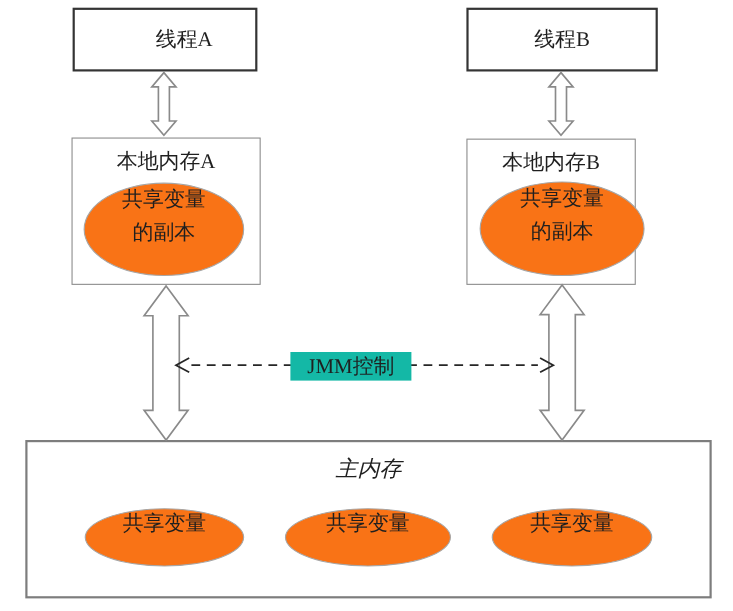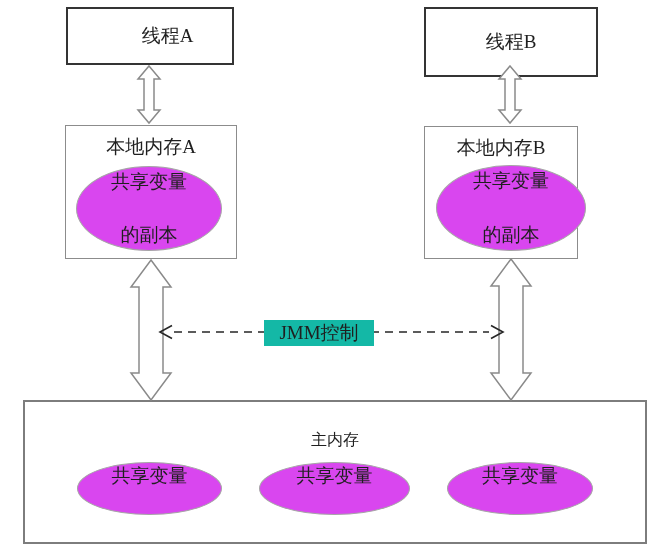--- a/index.html
+++ b/index.html
@@ -32,32 +32,33 @@
     margin-top: 8px;
     font-size: 19px;
   }
   .main-box {
     background: #ffffff;
     border: 2px solid var(--main-border, #7d7d7d);
     text-align: center;
   }
   .main-box .mem-label {
     display: block;
-    margin-top: 28px;
-    font-size: 16px;
+    margin-top: 11px;
+    font-size: 20px;
+    font-style: italic;
   }
   .ellipse {
     position: absolute;
-    background: #d946ef;
+    background: #f97316;
     border: 1px solid var(--ellipse-border, #a6a6a6);
     border-radius: 50%;
     display: flex;
     flex-direction: column;
     align-items: center;
-    justify-content: space-between;
+    justify-content: flex-start;
     font-size: 19px;
     line-height: 30px;
     text-align: center;
   }
   .ellipse.single { line-height: normal; }
   svg.layer { position: absolute; left: 0; top: 0; }
   .arrow-shape {
     fill: #ffffff;
     stroke: var(--arrow-outline, #8a8a8a);
     stroke-width: 1.5;
@@ -85,21 +86,21 @@
 </style>
 </head>
 <body>
 
 <div class="stage">
 
   <div class="abs thread-box" style="left:66px; top:7px; width:168px; height:58px;padding-left:35px;">
     <span>线程A</span>
   </div>
 
-  <div class="abs thread-box" style="left:424px; top:7px; width:174px; height:70px;">
+  <div class="abs thread-box" style="left:424px; top:7px; width:174px; height:58px;">
     <span>线程B</span>
   </div>
 
   <div class="abs memory-box" style="left:65px; top:125px; width:172px; height:134px;">
     <span class="mem-label">本地内存A</span>
     <div class="ellipse" style="left:10px; top:40px; width:146px; height:85px;">
       <span>共享变量</span>
       <span>的副本</span>
     </div>
   </div>

